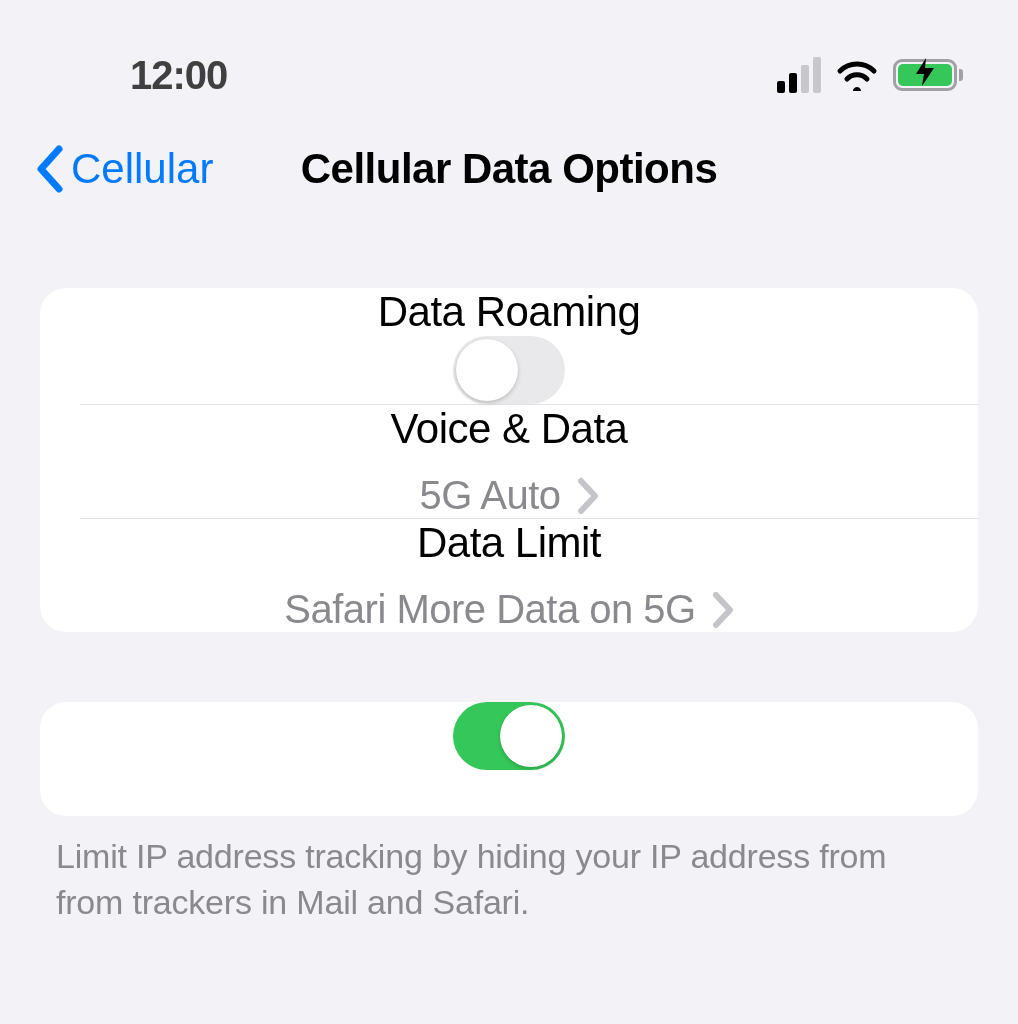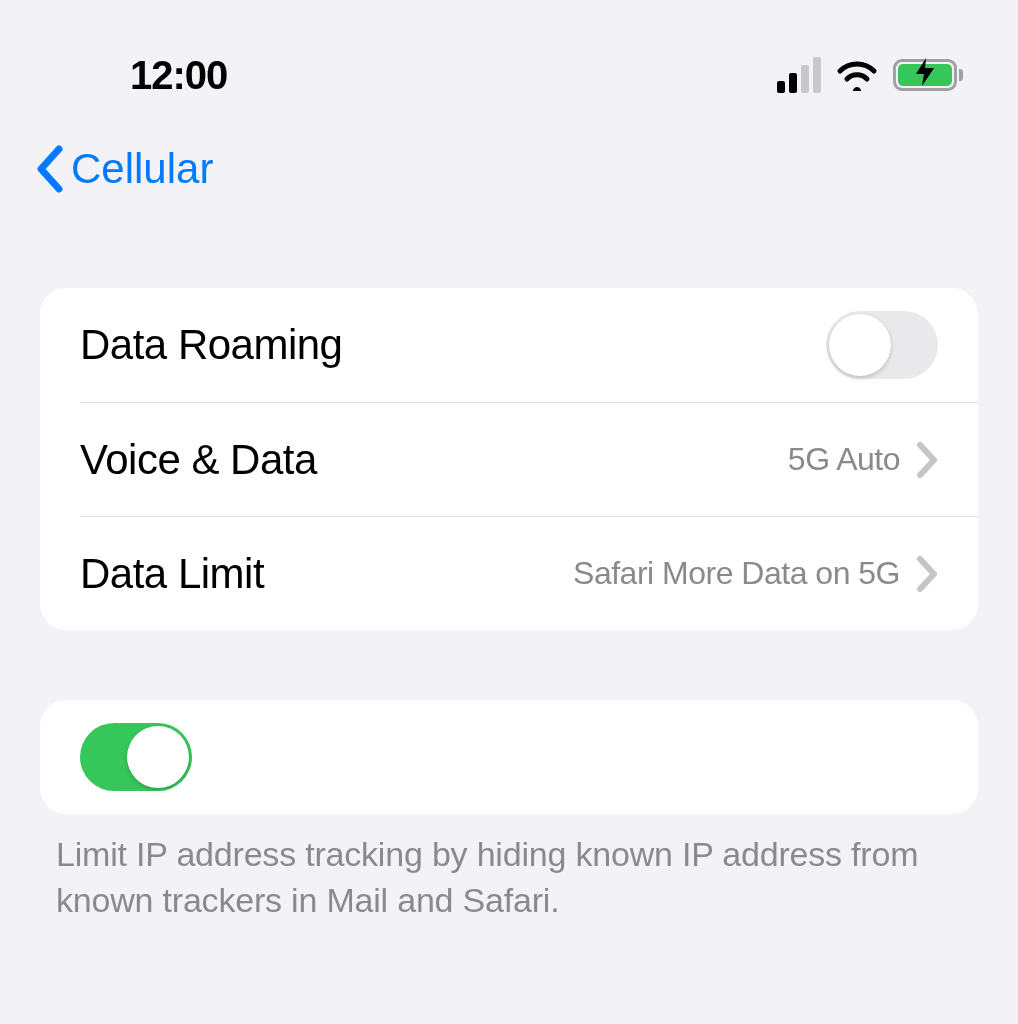--- a/index.html
+++ b/index.html
@@ -20,21 +20,21 @@
     .status-bar {
       display: flex;
       justify-content: space-between;
       align-items: center;
       padding: 50px 55px 20px 130px;
       height: 120px;
     }
     .status-time {
       font-size: 40px;
       font-weight: 600;
-      color: #000000;
+      color: #404040;
       letter-spacing: -1px;
     }
     .status-right {
       display: flex;
       align-items: center;
       gap: 14px;
     }
     .cellular-signal {
       display: flex;
       align-items: flex-end;
@@ -121,39 +121,40 @@
       overflow: hidden;
     }
     .section.first { margin-top: 40px; }
     .row {
       display: flex;
       align-items: center;
       justify-content: space-between;
       min-height: 114px;
       padding: 0 40px;
       cursor: pointer;
+      flex-direction: column;
     }
     .row + .row {
       border-top: 1px solid #e2e2e6;
       margin-left: 40px;
       padding-left: 0;
     }
     .row-label {
       font-size: 42px;
       font-weight: 400;
       color: #000;
       letter-spacing: -0.5px;
     }
     .row-right {
       display: flex;
       align-items: center;
       gap: 16px;
     }
     .row-value {
-      font-size: 32px;
+      font-size: 40px;
       color: #8a8a8e;
       letter-spacing: -0.5px;
     }
     .disclosure svg { display: block; }
 
     
     .toggle {
       width: 112px;
       height: 68px;
       border-radius: 34px;
@@ -219,20 +220,21 @@
 
 <div class="nav">
   <div class="back">
     <span class="back-chevron">
       <svg width="30" height="48" viewBox="0 0 30 48">
         <polyline points="24,4 6,24 24,44" fill="none" stroke="#007aff" stroke-width="7" stroke-linecap="round" stroke-linejoin="round"></polyline>
       </svg>
     </span>
     <span>Cellular</span>
   </div>
+  <div class="title">Cellular Data Options</div>
 </div>
 
 <div class="section first">
   <div class="row">
     <span class="row-label">Data Roaming</span>
     <div class="toggle off">
       <div class="knob"></div>
     </div>
   </div>
   <div class="row">
@@ -259,13 +261,13 @@
   </div>
 </div>
 
 <div class="section">
   <div class="row">
     <div class="toggle on">
       <div class="knob"></div>
     </div>
   </div>
 </div>
-<div class="footer">Limit IP address tracking by hiding known IP address from known trackers in Mail and Safari.</div>
+<div class="footer">Limit IP address tracking by hiding your IP address from from trackers in Mail and Safari.</div>
 
 </body></html>

